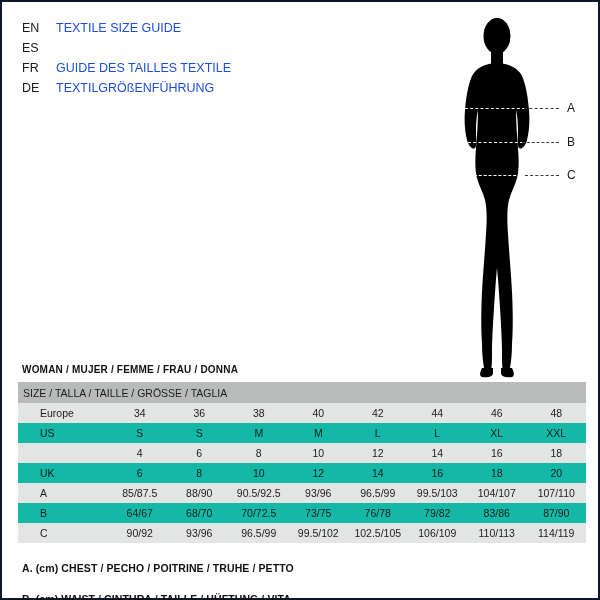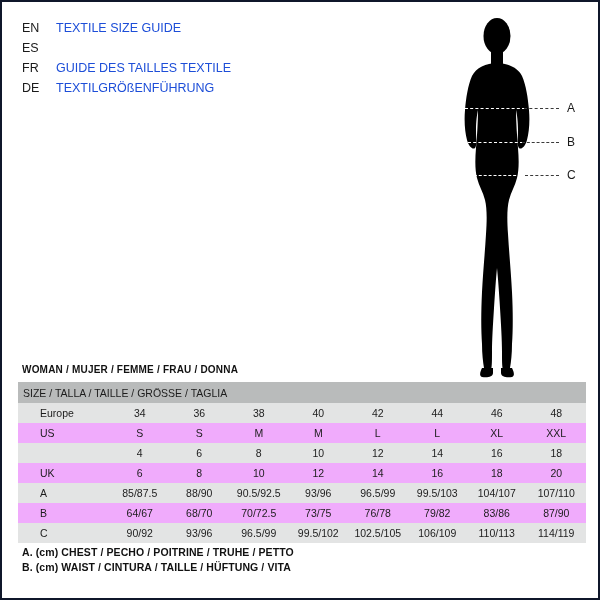--- a/index.html
+++ b/index.html
@@ -115,38 +115,39 @@
     text-align: left;
     padding-left: 5px;
     font-size: 10.5px;
     height: 17px;
     margin-left: 8px;
   }
   tr.shade td {
     background: #e3e4e4;
   }
   tr.plain td {
-    background: #f0abfc;
+    background: #14b8a6;
   }
   col.c0 { width: 92px; }
   col.cx { width: 59.5px; }
 
   
   .footnotes {
     position: absolute;
     left: 20px;
     top: 543px;
     width: 480px;
   }
   .footnote {
     font-size: 10.5px;
     font-weight: bold;
     color: #111111;
     line-height: 15px;
     letter-spacing: 0.1px;
+    margin-top: 16px;
   }
 </style>
 </head>
 <body>
 
 <div class="page">
 
   <div class="lang-block">
     <div class="lang-row">
       <span class="lang-code">EN</span>

